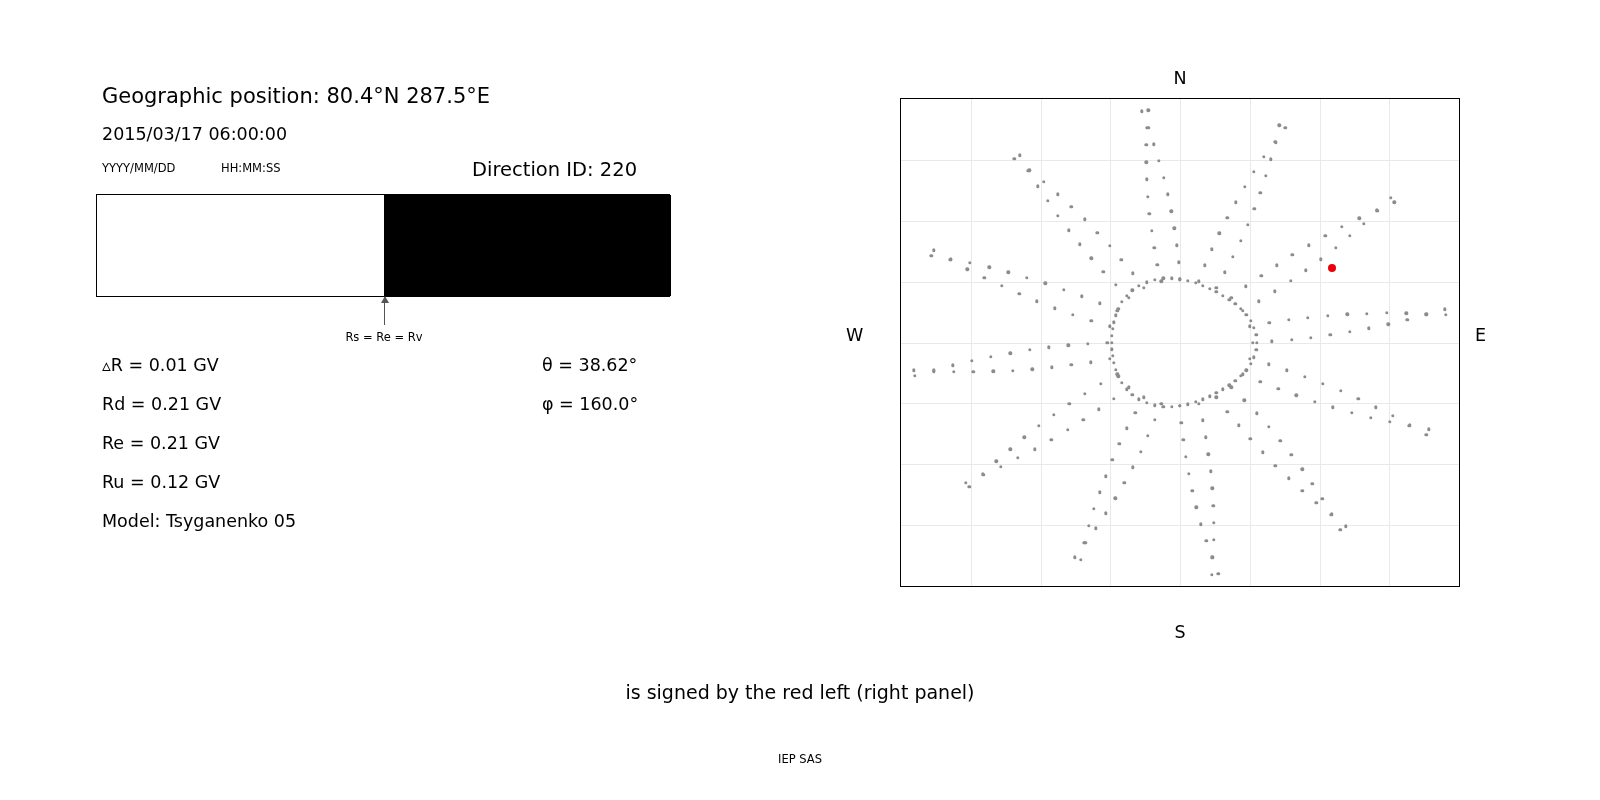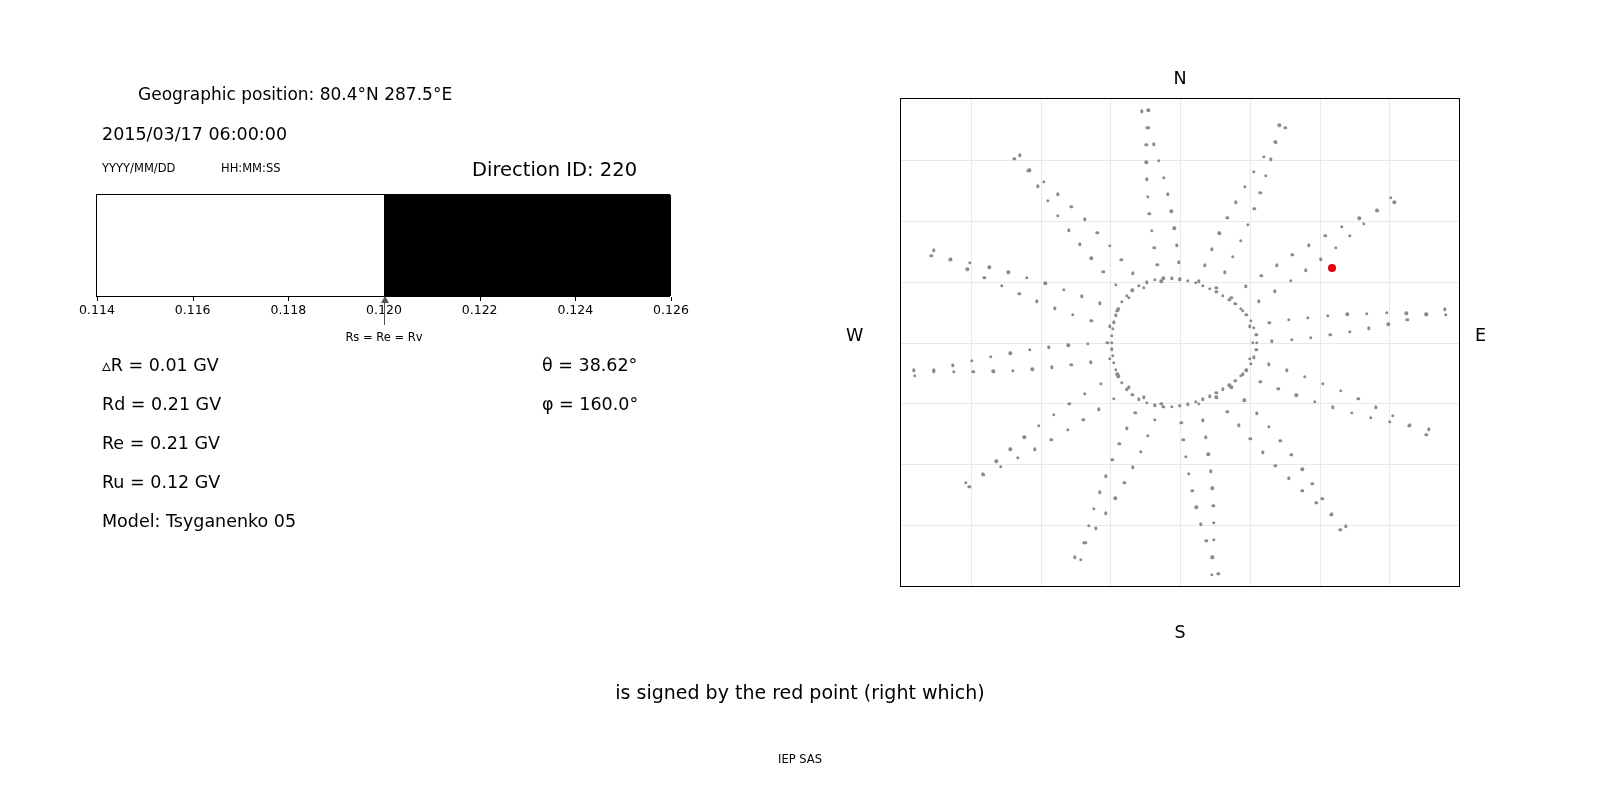--- a/index.html
+++ b/index.html
@@ -26,22 +26,21 @@
   }
 
   .txt {
     position: absolute;
     white-space: nowrap;
   }
 
   #geo-position {
     left: 102px;
     top: 84px;
-    font-size: 17px;
-    margin-left: 36px;
+    font-size: 21px;
   }
   #datetime {
     left: 102px;
     top: 124px;
     font-size: 17.5px;
   }
   #date-format-label {
     left: 102px;
     top: 161px;
     font-size: 11.5px;
@@ -257,36 +256,20 @@
 
   <div class="txt" id="date-format-label">YYYY/MM/DD</div>
 
   <div class="txt" id="time-format-label">HH:MM:SS</div>
 
   <div class="txt" id="direction-id">Direction ID: 220</div>
 
   <div id="penumbra-axes">
     <div id="penumbra-black" style="left: 287px; width: 287px; background: rgb(0, 0, 0);"></div>
   </div>
-  <div id="penumbra-ticks">
-      <div class="tick" style="left: 1px;"></div>
-      <div class="ticklabel" style="left: 1px;">0.114</div>
-      <div class="tick" style="left: 96.6667px;"></div>
-      <div class="ticklabel" style="left: 96.6667px;">0.116</div>
-      <div class="tick" style="left: 192.333px;"></div>
-      <div class="ticklabel" style="left: 192.333px;">0.118</div>
-      <div class="tick" style="left: 288px;"></div>
-      <div class="ticklabel" style="left: 288px;">0.120</div>
-      <div class="tick" style="left: 383.667px;"></div>
-      <div class="ticklabel" style="left: 383.667px;">0.122</div>
-      <div class="tick" style="left: 479.333px;"></div>
-      <div class="ticklabel" style="left: 479.333px;">0.124</div>
-      <div class="tick" style="left: 575px;"></div>
-      <div class="ticklabel" style="left: 575px;">0.126</div>
-    </div>
 
   <div id="rs-arrow" style="left: 384px;"></div>
   <div id="rs-arrow-head" style="left: 380.5px;"></div>
   <div class="txt" id="rs-label" style="left: 384px;">Rs = Re = Rv</div>
 
   <div class="txt param" id="param-dR">▵R = 0.01 GV</div>
   <div class="txt param" id="param-Rd">Rd = 0.21 GV</div>
   <div class="txt param" id="param-Re">Re = 0.21 GV</div>
   <div class="txt param" id="param-Ru">Ru = 0.12 GV</div>
   <div class="txt param" id="param-model">Model: Tsyganenko 05</div>
@@ -651,16 +634,16 @@
       <div class="dot" style="left: 340.009px; top: 276.957px; background: rgb(140, 140, 140);"></div>
       <div class="dot" style="left: 345.229px; top: 271.336px; background: rgb(140, 140, 140);"></div>
       <div class="dot" style="left: 349.655px; top: 265.077px; background: rgb(140, 140, 140);"></div>
       <div class="dot" style="left: 353.039px; top: 258.249px; background: rgb(140, 140, 140);"></div>
       <div class="dot" style="left: 355.166px; top: 250.99px; background: rgb(140, 140, 140);"></div>
       <div id="selected-point" style="left: 431.055px; top: 169.232px; background: rgb(232, 0, 11);"></div>
     </div>
 </div>
 
 <div id="caption">
-  <div>is signed by the red point (right which)</div>
+  <div>is signed by the red left (right panel)</div>
 </div>
 
 <div id="footer">IEP SAS</div>
 
 </body></html>

